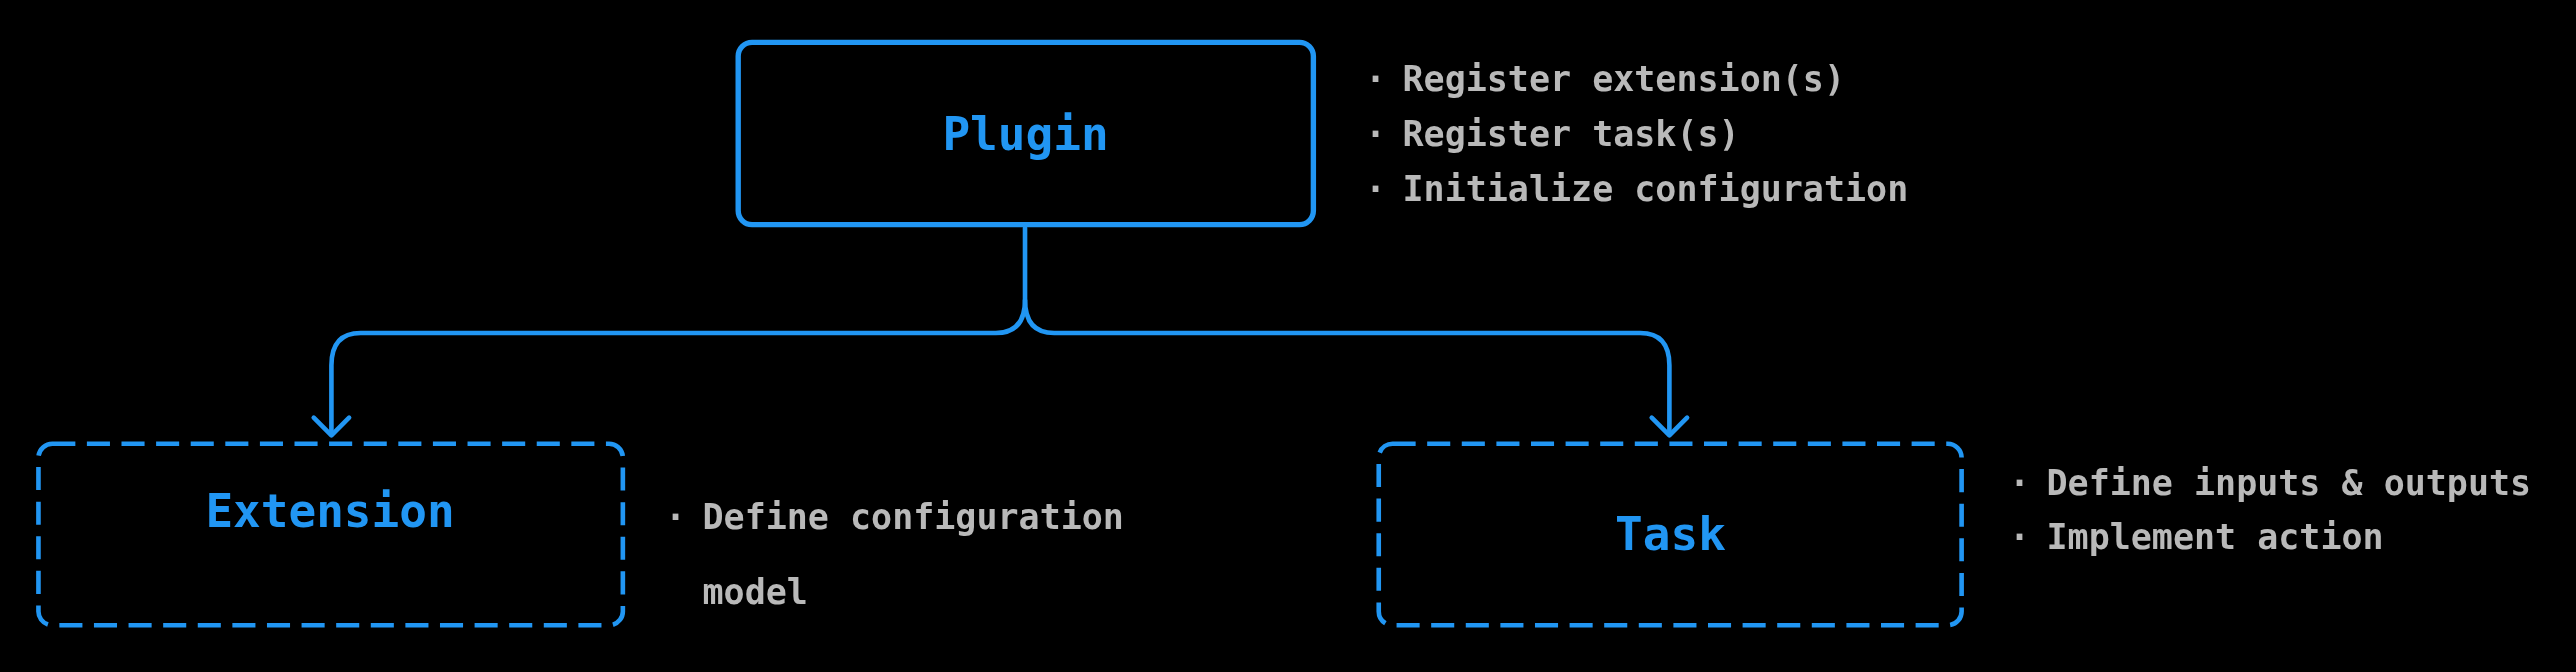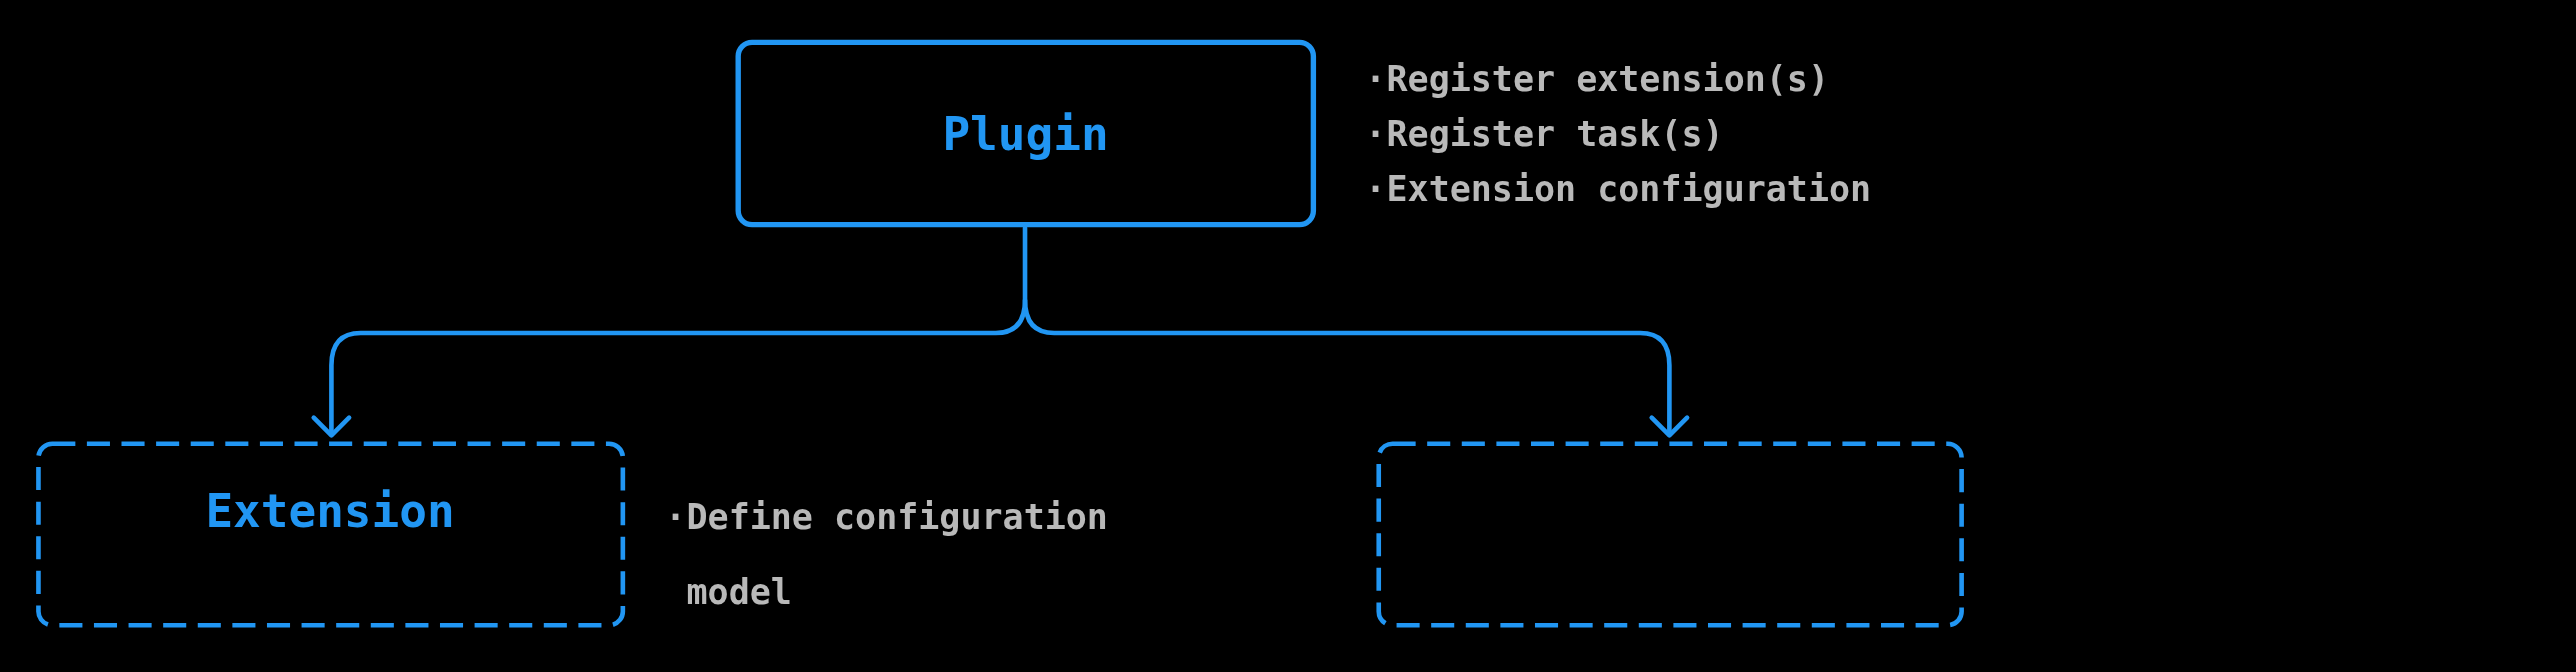--- a/index.html
+++ b/index.html
@@ -32,21 +32,21 @@
   .label-plugin{left:738px;top:105px;width:575px;}
   .label-extension{left:38px;top:482px;width:584px;}
   .label-task{left:1379px;top:505px;width:583px;}
   .notes{
     position:absolute;
     color:var(--muted);
     font-size:35px;
     font-weight:bold;
     white-space:nowrap;
   }
-  .notes .note{display:flex;align-items:flex-start;}
+  .notes .note{display:flex;align-items:flex-start;gap:16px;}
   .bullet{flex:0 0 21.5px;width:21.5px;text-align:left;}
   .bullet::before{content:"\00B7";}
   .note-text{white-space:pre-line;}
   .plugin-notes{left:1365px;top:52px;line-height:55px;}
   .extension-notes{left:665px;top:480px;line-height:75px;}
   .task-notes{left:2009px;top:456px;line-height:54px;}
 </style>
 </head>
 <body>
 
@@ -63,39 +63,50 @@
     <path class="edge" d="M1333 296 L1333 390 C1333 418 1321 433 1295 433 L469 433 Q431 433 431 475 L431 560"></path>
 
     <path class="edge" d="M1333 390 C1333 418 1345 433 1371 433 L2133 433 Q2171 433 2171 475 L2171 560"></path>
 
     <path class="edge" d="M408 543 L431 566 L454 543"></path>
     <path class="edge" d="M2148 543 L2171 566 L2194 543"></path>
   </svg>
 
   <div class="node-label label-plugin">Plugin</div>
   <div class="node-label label-extension">Extension</div>
+  <div class="node-label label-task">Task</div>
 
   <div class="notes plugin-notes">
     <div class="note">
       <span class="bullet"></span>
       <span class="note-text">Register extension(s)</span>
     </div>
     <div class="note">
       <span class="bullet"></span>
       <span class="note-text">Register task(s)</span>
     </div>
     <div class="note">
       <span class="bullet"></span>
-      <span class="note-text">Extension configuration</span>
+      <span class="note-text">Initialize configuration</span>
     </div>
   </div>
 
   <div class="notes extension-notes">
     <div class="note">
       <span class="bullet"></span>
       <span class="note-text">Define configuration
 model</span>
     </div>
   </div>
 
+  <div class="notes task-notes">
+    <div class="note">
+      <span class="bullet"></span>
+      <span class="note-text">Define inputs &amp; outputs</span>
+    </div>
+    <div class="note">
+      <span class="bullet"></span>
+      <span class="note-text">Implement action</span>
+    </div>
+  </div>
 
 </div>
 
 
 </body></html>

